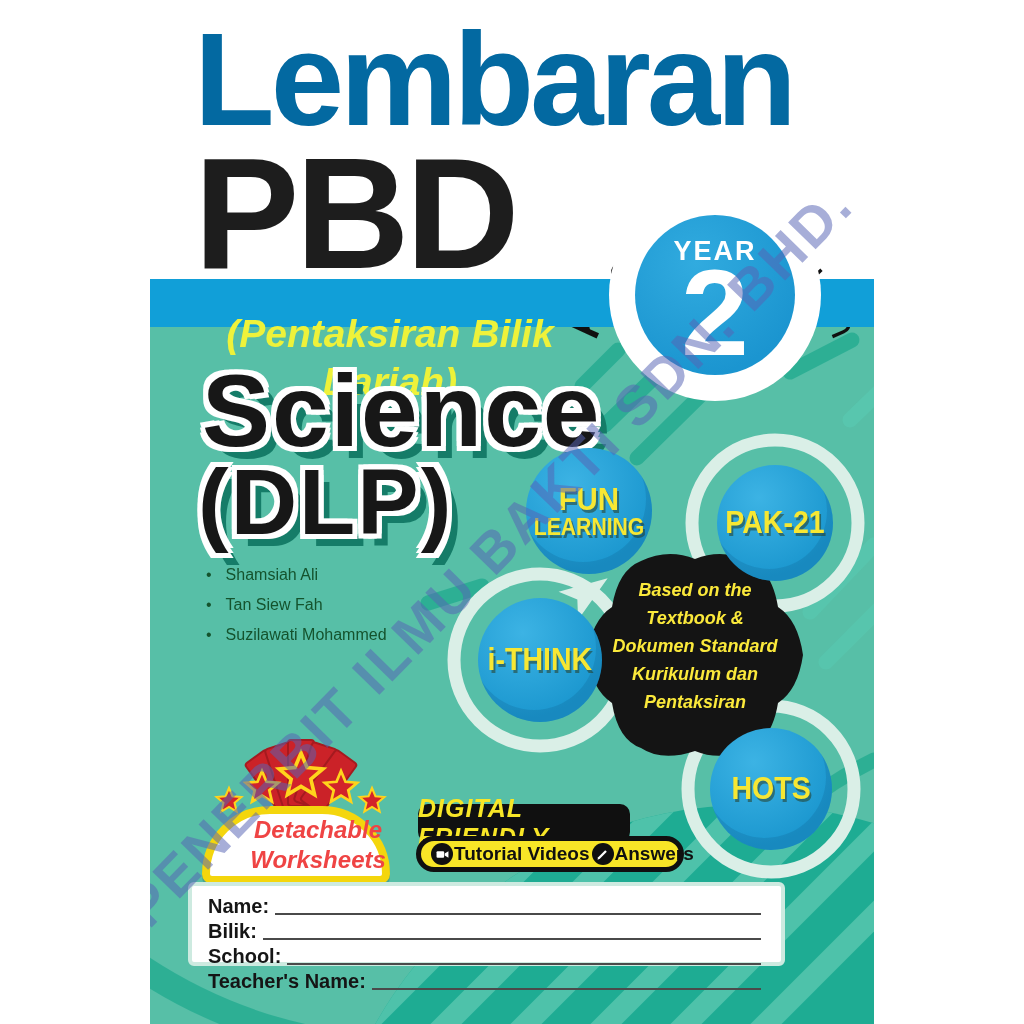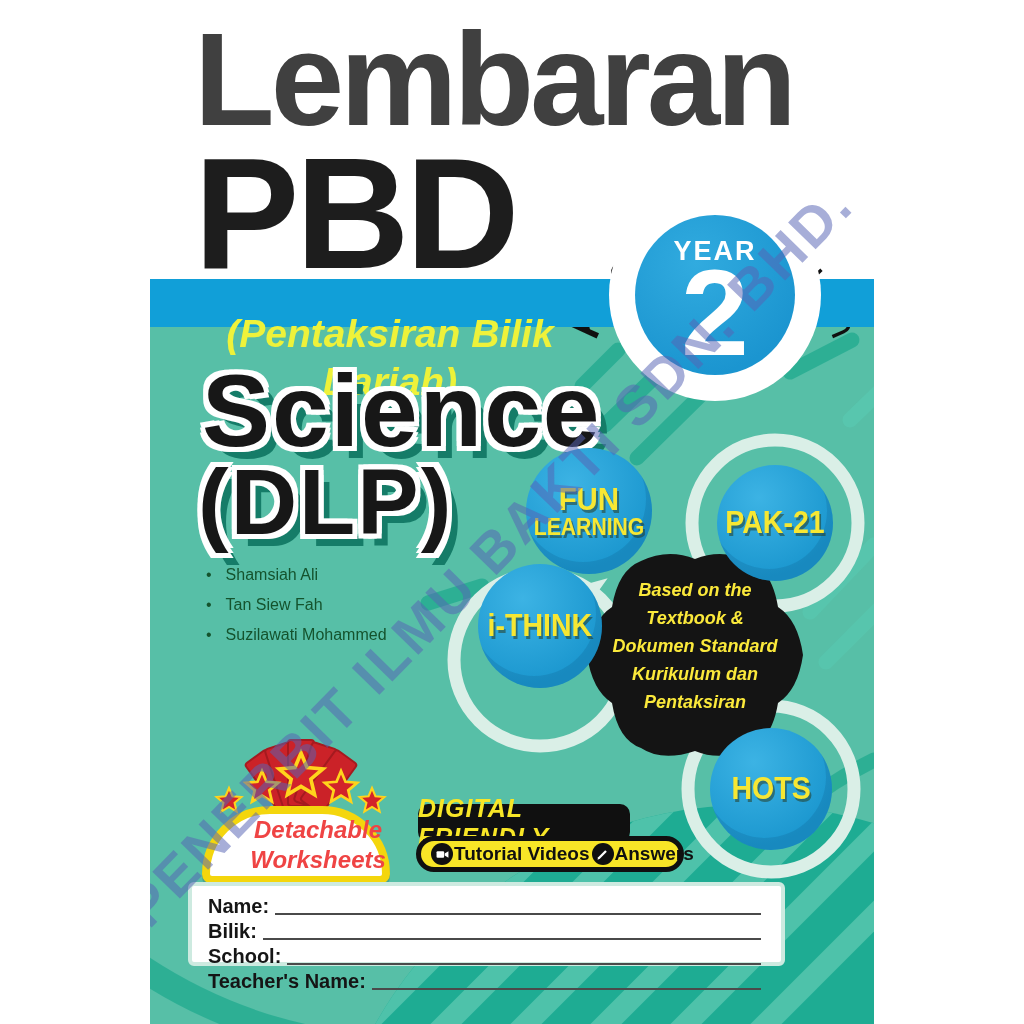--- a/index.html
+++ b/index.html
@@ -2,21 +2,21 @@
 <html><head>
 <meta charset="utf-8">
 <style>
   html,body{margin:0;padding:0;background:#fff;}
   #page{position:relative;width:1024px;height:1024px;background:#fff;overflow:hidden;
         font-family:"Liberation Sans",sans-serif;}
   #cover{position:absolute;left:150px;top:0;width:724px;height:1024px;background:#fff;overflow:hidden;}
   .abs{position:absolute;}
 
   
-  .title1{left:44px;top:14px;font-size:132px;font-weight:bold;letter-spacing:-4px;color:#404040;line-height:1;}
+  .title1{left:44px;top:14px;font-size:132px;font-weight:bold;letter-spacing:-4px;color:#0369a1;line-height:1;}
   .title2{left:44px;top:134px;font-size:158px;font-weight:bold;letter-spacing:-4px;color:#1d1d1d;line-height:1;}
 
   
   .bar{left:0;top:279px;width:724px;height:48px;background:#119fd8;}
   .bar-text{left:6px;top:279px;width:468px;height:48px;line-height:48px;text-align:center;
             font-size:39px;font-weight:bold;font-style:italic;color:#eef23a;margin-top:31px;}
 
   
   .teal{left:0;top:327px;width:724px;height:697px;background:#57bfa7;}
 
@@ -43,21 +43,21 @@
   .authors li::before{content:"•";margin-right:14px;}
 
   
   .fcir{border-radius:50%;background:radial-gradient(circle at 36% 28%,#3cb3e4,#1b97cf 72%);
         box-shadow:inset -6px -12px 0 rgba(10,80,120,.18);
         display:flex;flex-direction:column;align-items:center;justify-content:center;}
   .fcir span{color:#f7e733;font-weight:bold;text-shadow:2px 3px 0 rgba(40,40,0,.45);
              transform:scaleX(.92);white-space:nowrap;}
   #fun{left:376px;top:448px;width:126px;height:126px;justify-content:center;}
   #pak{left:567px;top:465px;width:116px;height:116px;}
-  #think{left:328px;top:564px;width:124px;height:124px;}
+  #think{left:328px;top:598px;width:124px;height:124px;}
   #hots{left:560px;top:728px;width:122px;height:122px;}
   .l-big{font-size:32px;line-height:32px;}
   .l-sml{font-size:23px;line-height:24px;}
   .l-med{font-size:31px;}
 
   
   .blob-text{left:428px;top:576px;width:234px;text-align:center;color:#fbe93b;
              font-weight:bold;font-style:italic;}
   .blob-text div{font-size:18px;line-height:28px;}
   .blob-text .dskp{font-size:37px;line-height:42px;}

